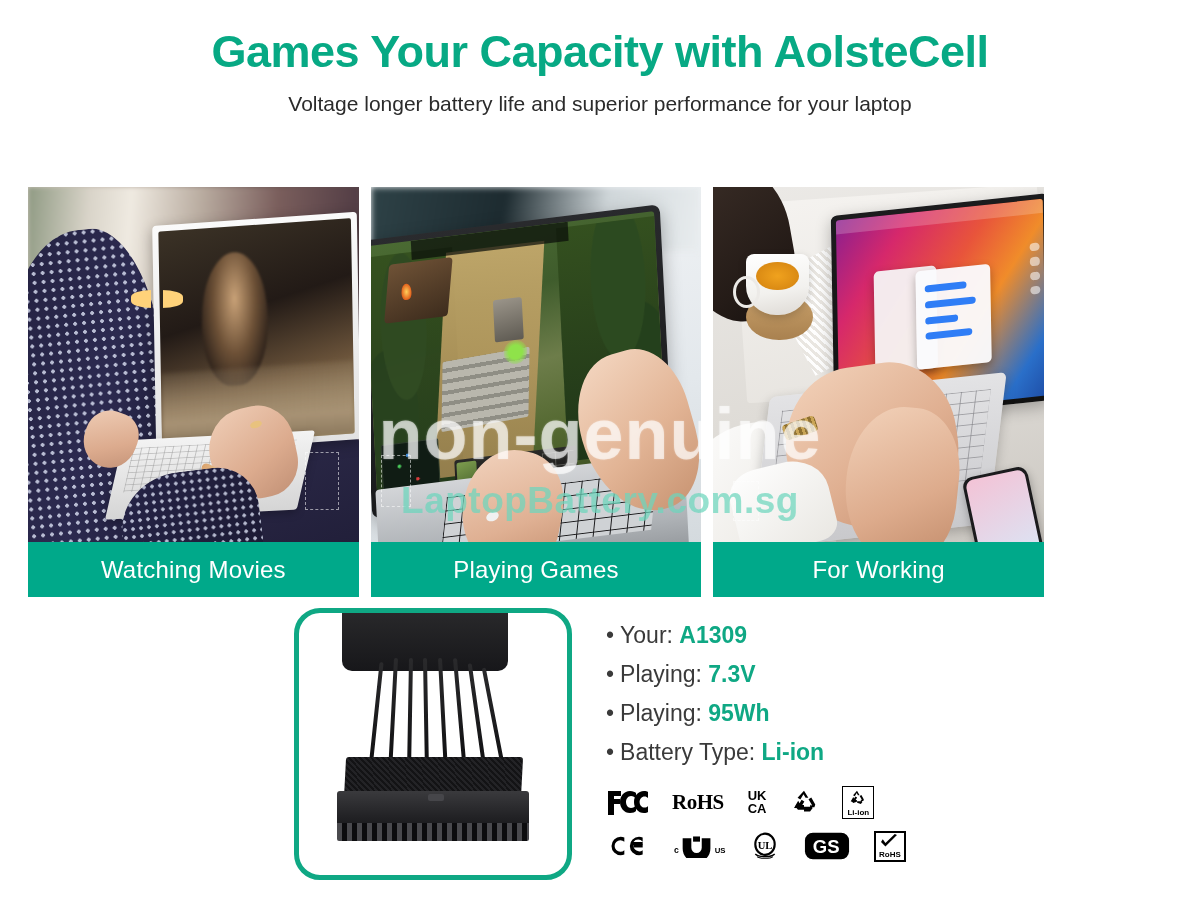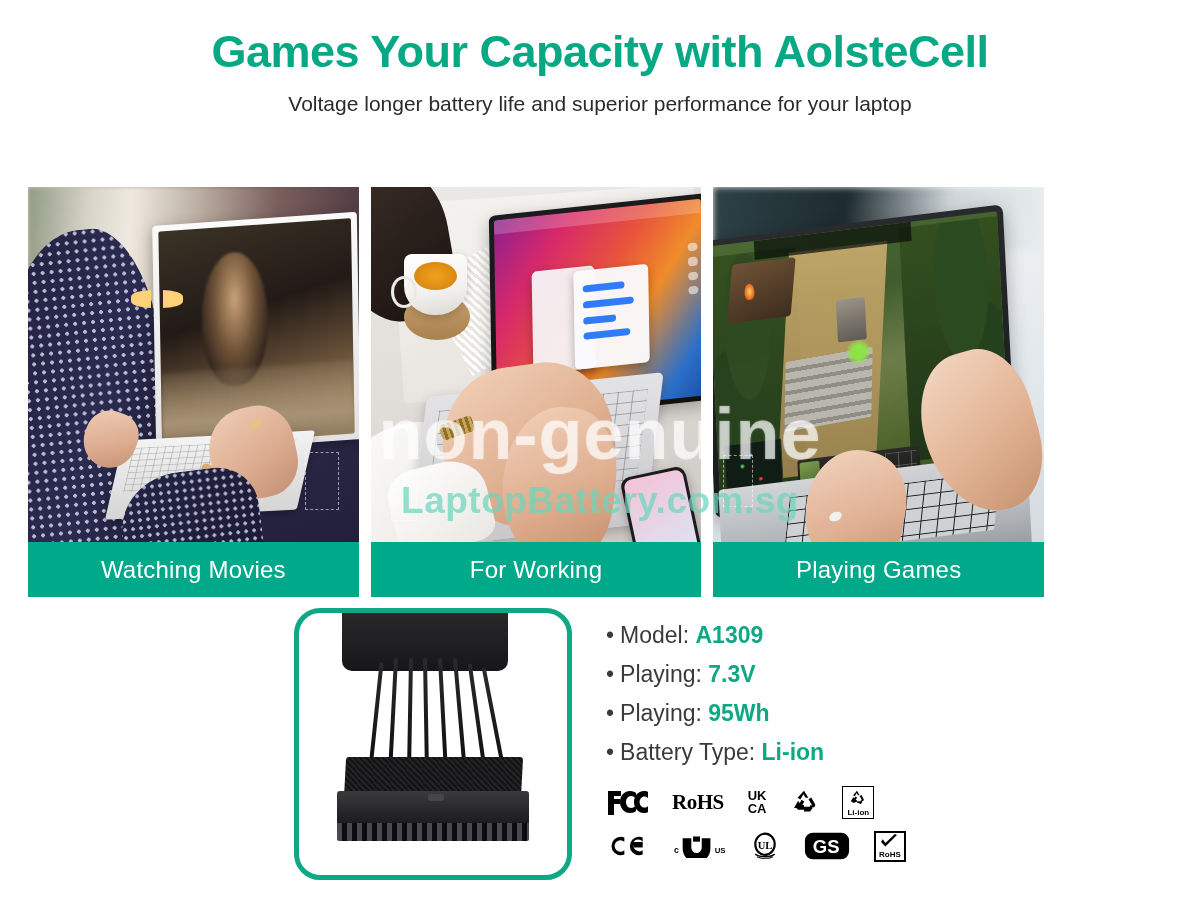--- a/index.html
+++ b/index.html
@@ -446,20 +446,54 @@
           <div class="keys"></div>
         </div>
         <div class="hand-a"></div>
         <div class="hand-b"></div>
         <div class="ring"></div>
         <div class="bracelet"></div>
         <div class="sleeve"></div>
         <div class="dashmark" style="right:6%;bottom:9%;width:34px;height:58px;"></div>
       </div>
       <div class="card-caption">Watching Movies</div>
+    </div>
+
+    <div class="card">
+      <div class="card-photo p3">
+        <div class="desk"></div>
+        <div class="topblur"></div>
+        <div class="lid">
+          <div class="game">
+            <div class="trees-l"></div>
+            <div class="trees-r"></div>
+            <div class="lane"></div>
+            <div class="base"></div>
+            <div class="fire"></div>
+            <div class="steps"></div>
+            <div class="tower"></div>
+            <div class="hero"></div>
+            <div class="topbar"></div>
+            <div class="minimap"></div>
+            <div class="hud">
+              <div class="portrait"></div>
+              <div class="hp"></div>
+              <div class="mp"></div>
+              <div class="items"></div>
+            </div>
+          </div>
+        </div>
+        <div class="deckbase"></div>
+        <div class="gkeys"></div>
+        <div class="ghand"></div>
+        <div class="ghand2"></div>
+        <div class="gring"></div>
+        <div class="dashmark" style="left:3%;bottom:10%;width:30px;height:52px;"></div>
+      </div>
+      <div class="card-caption">Playing Games</div>
     </div>
 
     <div class="card">
       <div class="card-photo p2">
         <div class="table"></div>
         <div class="rug"></div>
         <div class="fringe"></div>
         <div class="head"></div>
         <div class="shoulder"></div>
         <div class="saucer"></div>
@@ -491,54 +525,20 @@
         <div class="hands2"></div>
         <div class="watch"></div>
         <div class="cuff"></div>
         <div class="phone">
             <i></i>
           </div>
         <div class="dashmark" style="left:6%;bottom:6%;width:26px;height:40px;"></div>
       </div>
       <div class="card-caption">For Working</div>
     </div>
-
-    <div class="card">
-      <div class="card-photo p3">
-        <div class="desk"></div>
-        <div class="topblur"></div>
-        <div class="lid">
-          <div class="game">
-            <div class="trees-l"></div>
-            <div class="trees-r"></div>
-            <div class="lane"></div>
-            <div class="base"></div>
-            <div class="fire"></div>
-            <div class="steps"></div>
-            <div class="tower"></div>
-            <div class="hero"></div>
-            <div class="topbar"></div>
-            <div class="minimap"></div>
-            <div class="hud">
-              <div class="portrait"></div>
-              <div class="hp"></div>
-              <div class="mp"></div>
-              <div class="items"></div>
-            </div>
-          </div>
-        </div>
-        <div class="deckbase"></div>
-        <div class="gkeys"></div>
-        <div class="ghand"></div>
-        <div class="ghand2"></div>
-        <div class="gring"></div>
-        <div class="dashmark" style="left:3%;bottom:10%;width:30px;height:52px;"></div>
-      </div>
-      <div class="card-caption">Playing Games</div>
-    </div>
   </div>
 
   <div class="watermark">
     <div class="wm-main">non-genuine</div>
     <div class="wm-sub">LaptopBattery.com.sg</div>
   </div>
 
   <div class="bottom">
 
     <div class="product-frame">
@@ -555,21 +555,21 @@
       </div>
       <div class="sleeve-blk"></div>
       <div class="plug"></div>
       <div class="plug-notch"></div>
       <div class="plug-teeth"></div>
     </div>
 
     <div class="specs-col">
       <ul class="spec-list">
         <li>
-          <span class="dot">•</span><span>Model:</span>
+          <span class="dot">•</span><span>Your:</span>
           <span class="spec-val">A1309</span>
         </li>
         <li>
           <span class="dot">•</span><span>Playing:</span>
           <span class="spec-val">7.3V</span>
         </li>
         <li>
           <span class="dot">•</span><span>Playing:</span>
           <span class="spec-val">95Wh</span>
         </li>

